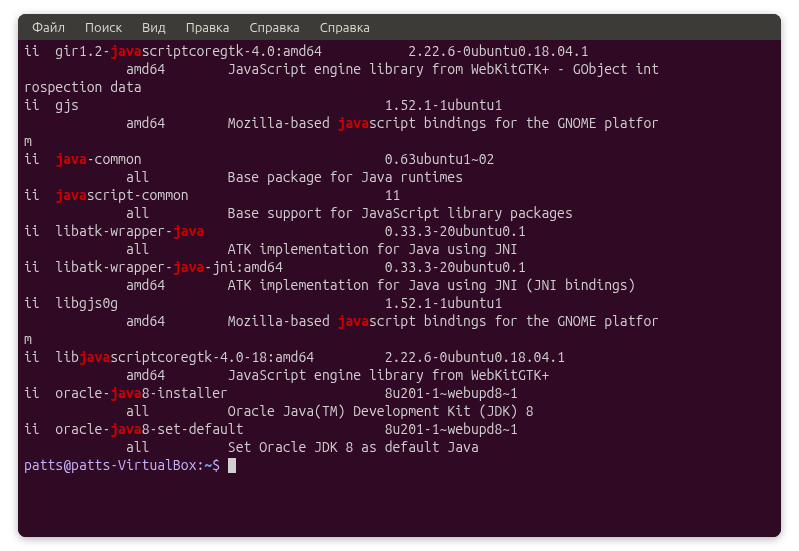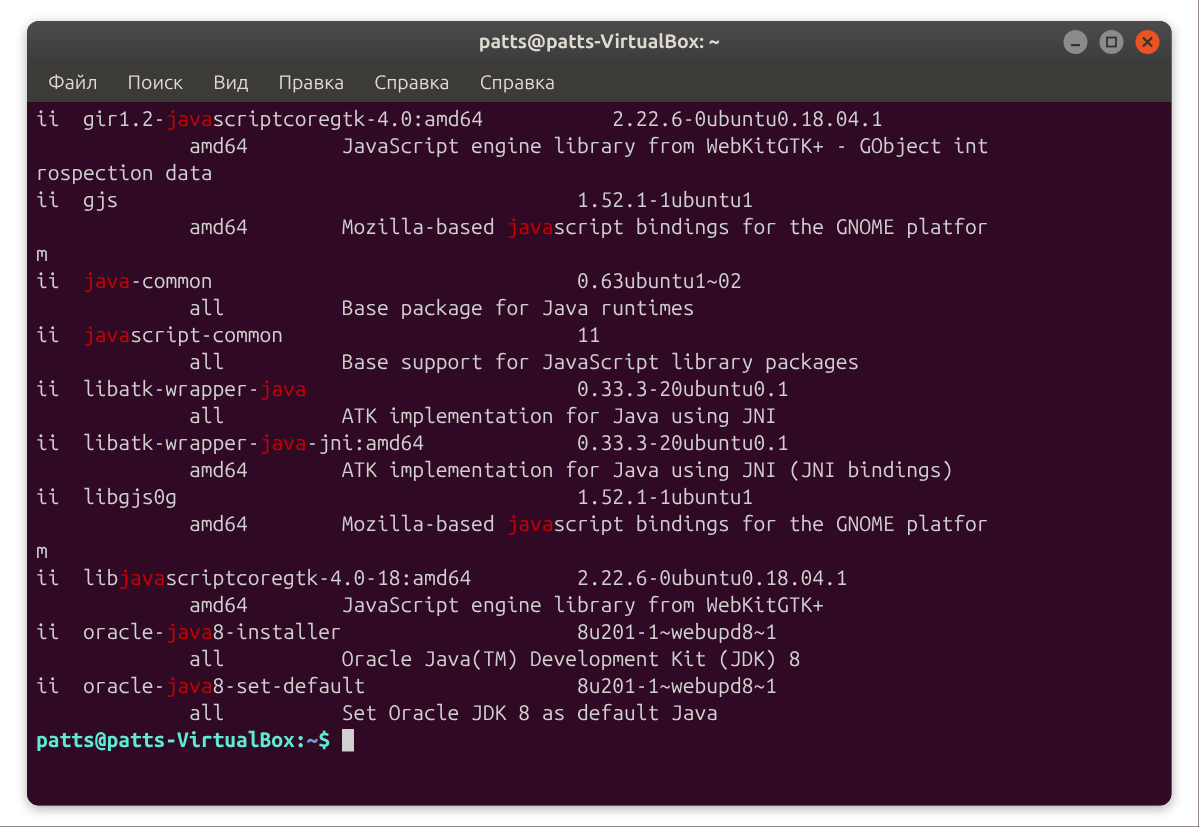--- a/index.html
+++ b/index.html
@@ -67,55 +67,34 @@
   flex: 1;
   background: #300a24;
   color: #d0d0d0;
   font-size: 14px;
   line-height: 18px;
   padding: 2px 6px;
   white-space: pre;
   overflow: hidden;
   font-family: "Ubuntu Mono", "DejaVu Sans Mono", monospace;
 }
-.hl { color: #cc0000; font-weight: normal; }
-.prompt-user { color: #5eead4; font-weight: bold; }
+.hl { color: #cc0000; font-weight: bold; }
+.prompt-user { color: #c4b5fd; font-weight: normal; }
 .prompt-path { color: #729fcf; font-weight: bold; }
 .cursor {
   display: inline-block;
   width: 8px; height: 15px;
   background: #d0d0d0;
   vertical-align: text-bottom;
 }
 </style>
 </head>
 <body>
 
 <div class="window">
-  <div class="titlebar">
-    <span class="titlebar-title">patts@patts-VirtualBox: ~</span>
-    <div class="window-controls">
-      <div class="win-btn win-min">
-          <svg width="8" height="8" viewBox="0 0 8 8">
-            <line x1="1" y1="6" x2="7" y2="6" stroke="#333" stroke-width="1.5"></line>
-          </svg>
-        </div>
-      <div class="win-btn win-max">
-          <svg width="8" height="8" viewBox="0 0 8 8">
-            <rect x="1" y="1" width="6" height="6" fill="none" stroke="#333" stroke-width="1.2"></rect>
-          </svg>
-        </div>
-      <div class="win-btn win-close">
-          <svg width="8" height="8" viewBox="0 0 8 8">
-            <line x1="1" y1="1" x2="7" y2="7" stroke="#333" stroke-width="1.5"></line>
-            <line x1="7" y1="1" x2="1" y2="7" stroke="#333" stroke-width="1.5"></line>
-          </svg>
-        </div>
-    </div>
-  </div>
   <div class="menubar">
     <span class="menu-item">Файл</span>
     <span class="menu-item">Поиск</span>
     <span class="menu-item">Вид</span>
     <span class="menu-item">Правка</span>
     <span class="menu-item">Справка</span>
     <span class="menu-item">Справка</span>
   </div>
   <div class="terminal" id="terminal">ii  gir1.2-<span class="hl">java</span>scriptcoregtk-4.0:amd64           2.22.6-0ubuntu0.18.04.1
              amd64        JavaScript engine library from WebKitGTK+ - GObject int

